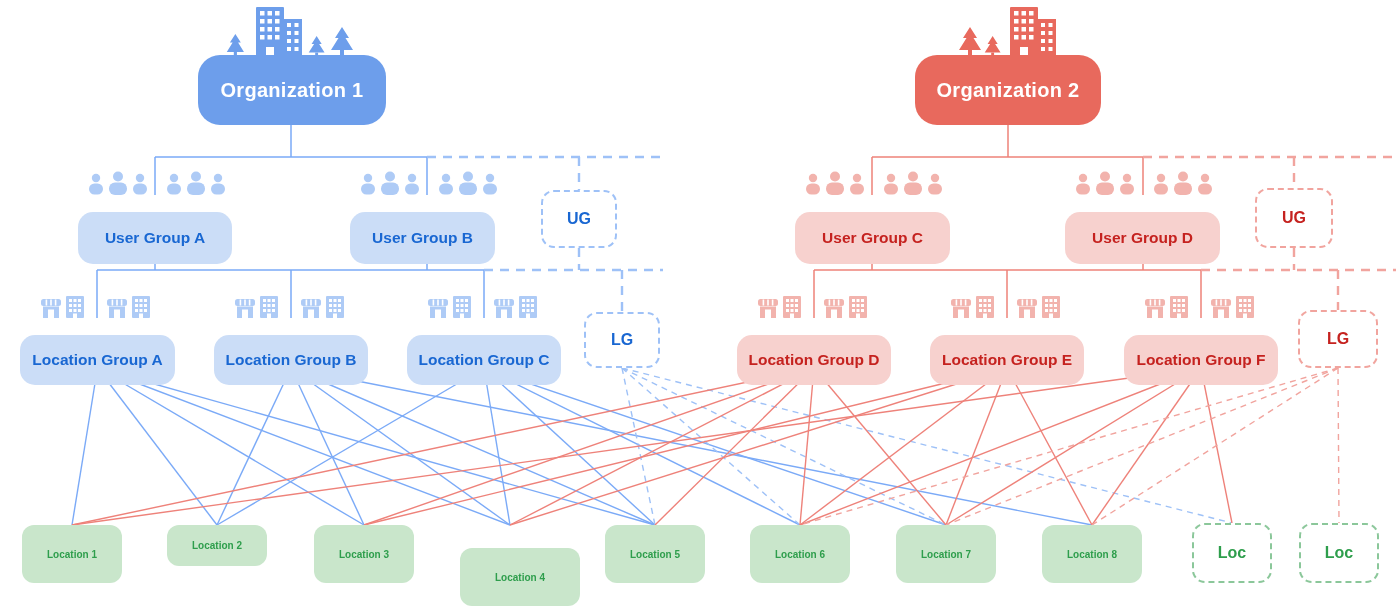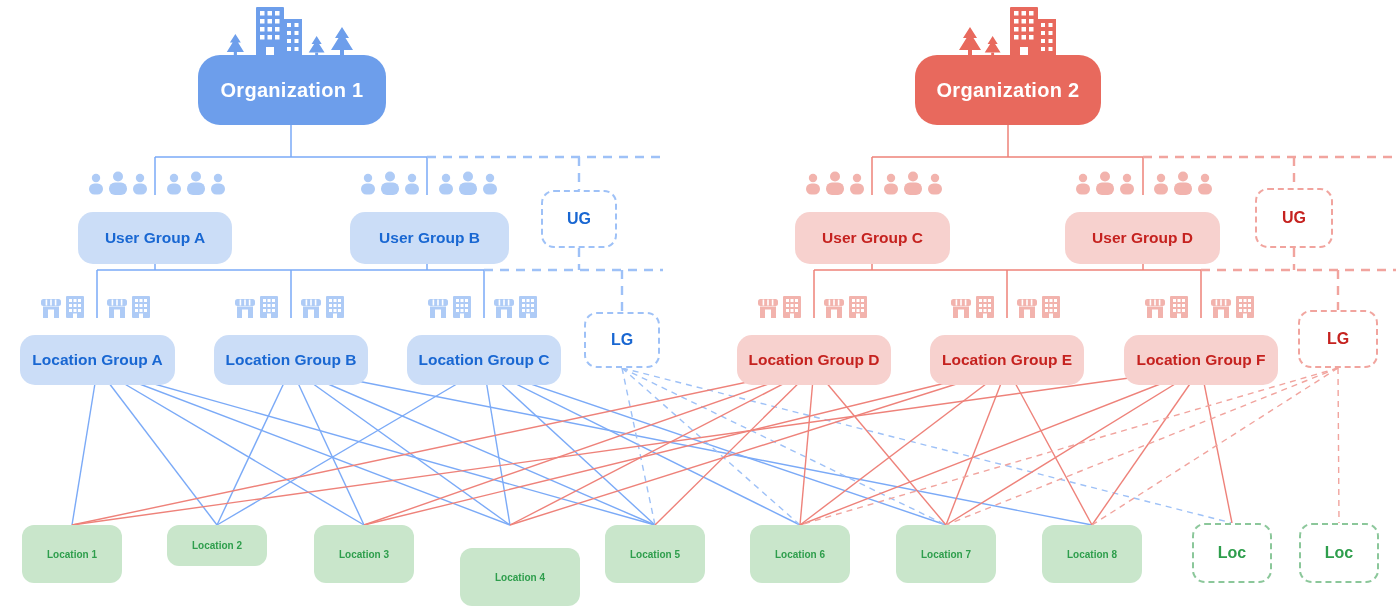--- a/index.html
+++ b/index.html
@@ -209,21 +209,21 @@
   <div class="node org blue" style="left:198px;top:55px;width:188px;height:70px">
     <span>Organization 1</span>
   </div>
   <div class="node org red" style="left:915px;top:55px;width:186px;height:70px">
     <span>Organization 2</span>
   </div>
 
   <div class="node group blue" style="left:78px;top:195px;width:154px;height:52px">
     <span>User Group A</span>
   </div>
-  <div class="node group blue" style="left:350px;top:195px;width:159px;height:52px">
+  <div class="node group blue" style="left:350px;top:195px;width:145px;height:52px">
     <span>User Group B</span>
   </div>
   <div class="node ghost blue" style="left:541px;top:190px;width:76px;height:58px">
     <span>UG</span>
   </div>
   <div class="node group red" style="left:795px;top:195px;width:155px;height:52px">
     <span>User Group C</span>
   </div>
   <div class="node group red" style="left:1065px;top:195px;width:155px;height:52px">
     <span>User Group D</span>

